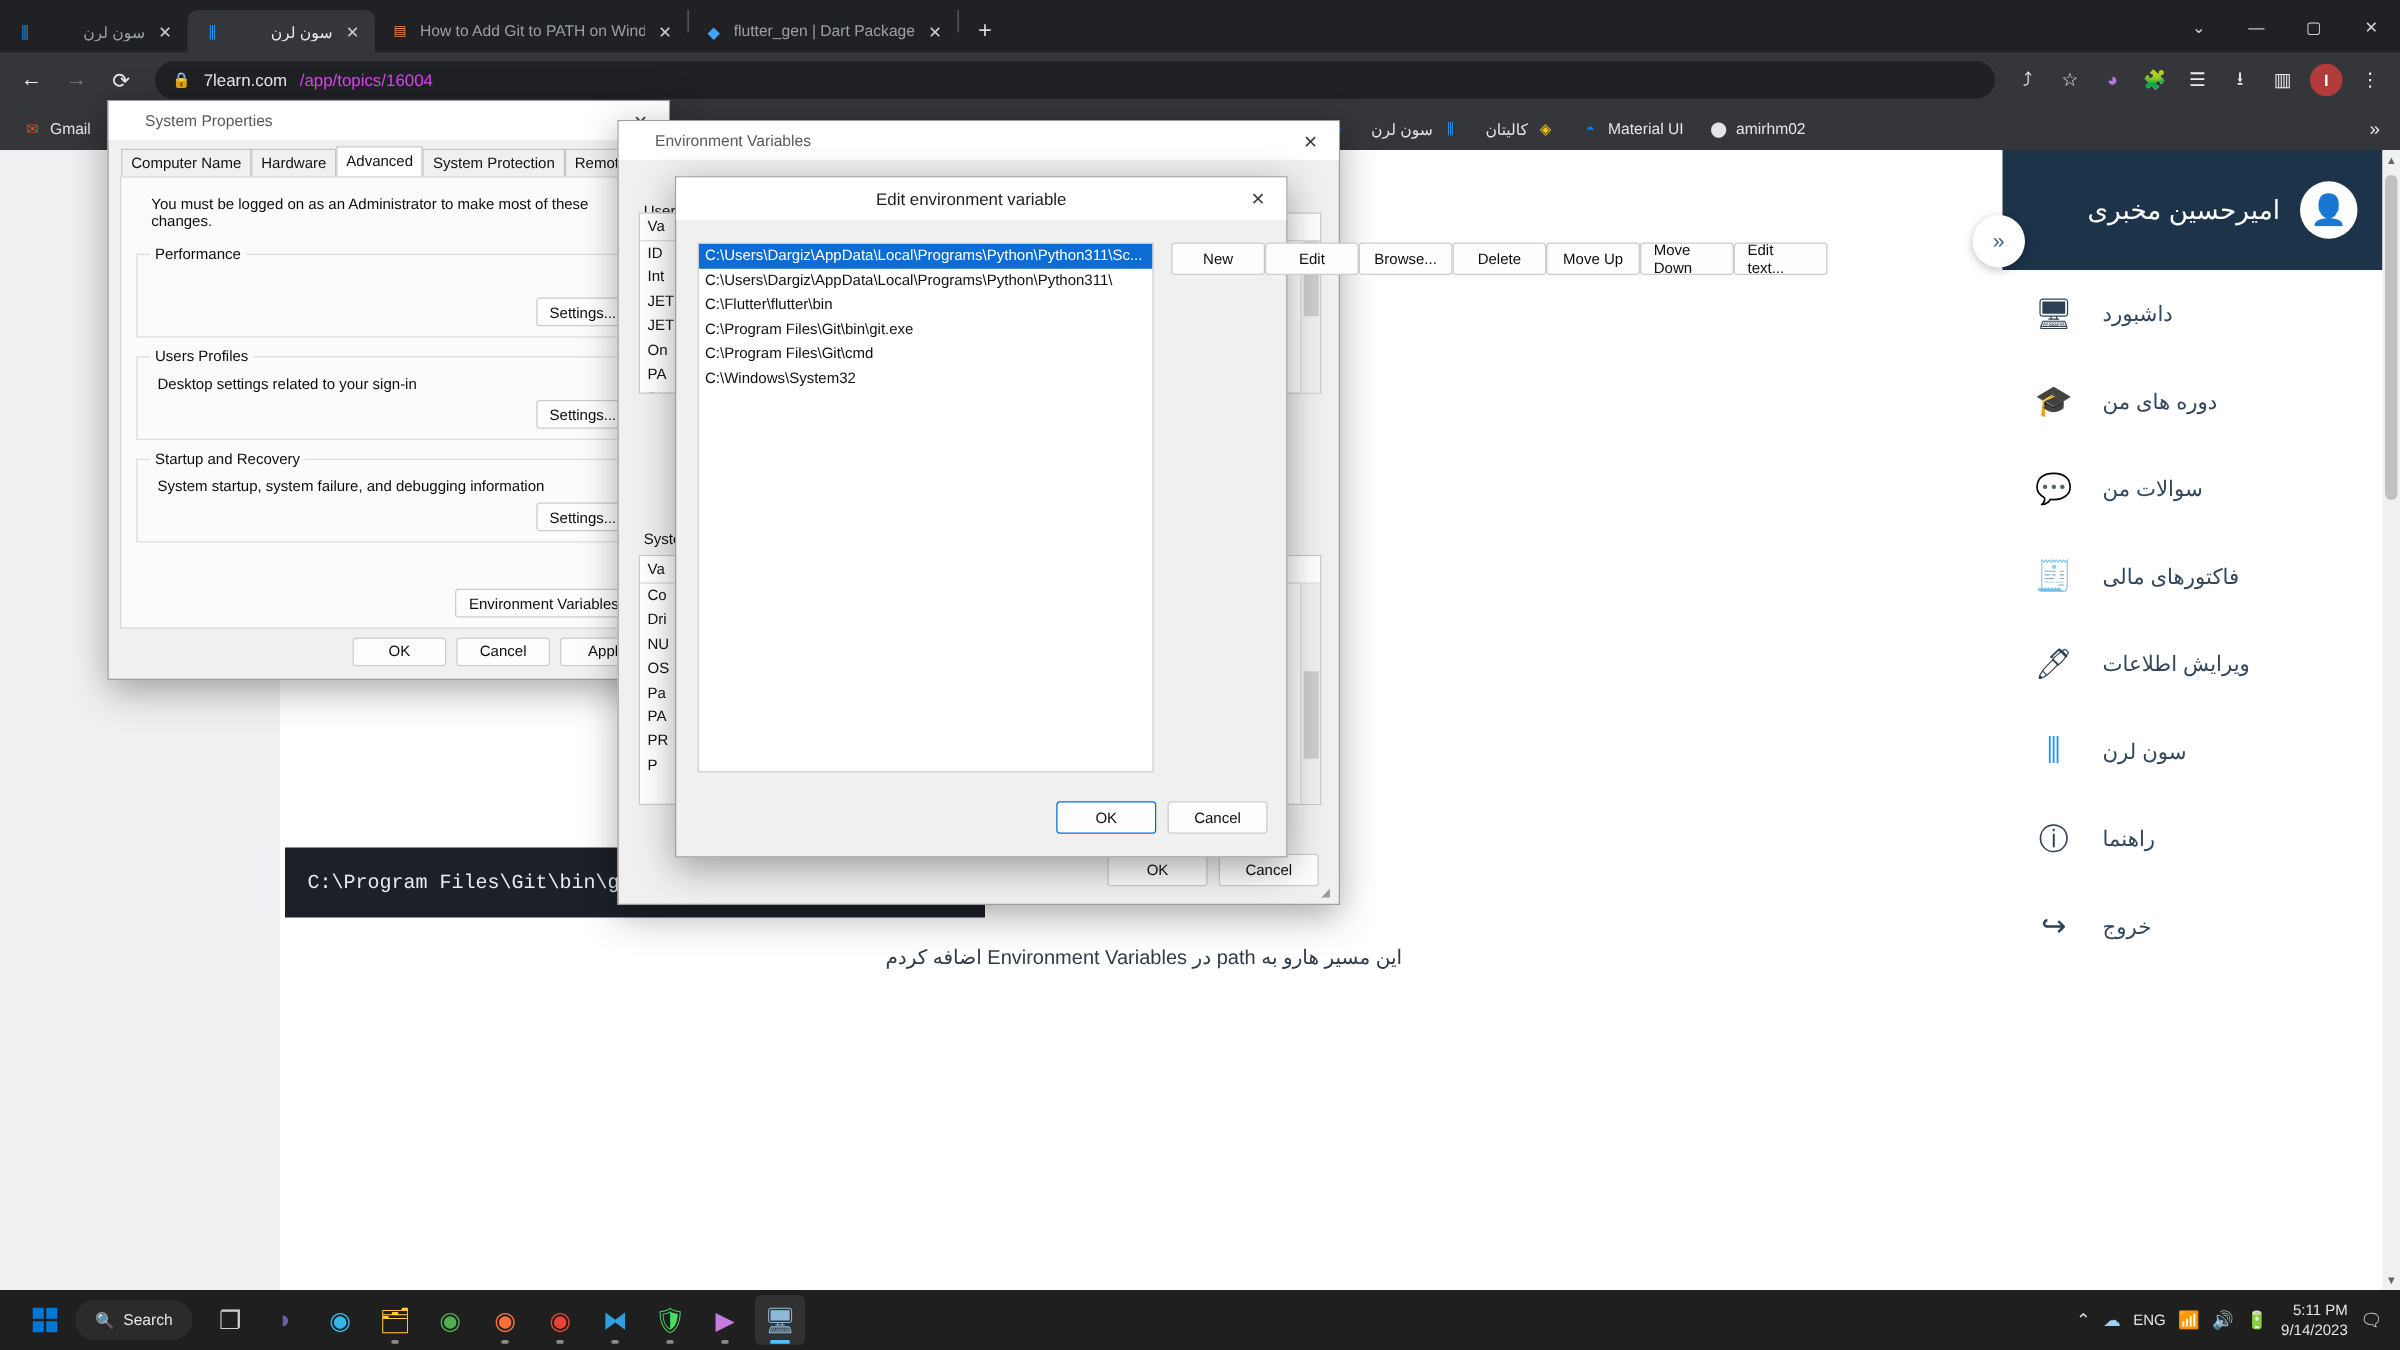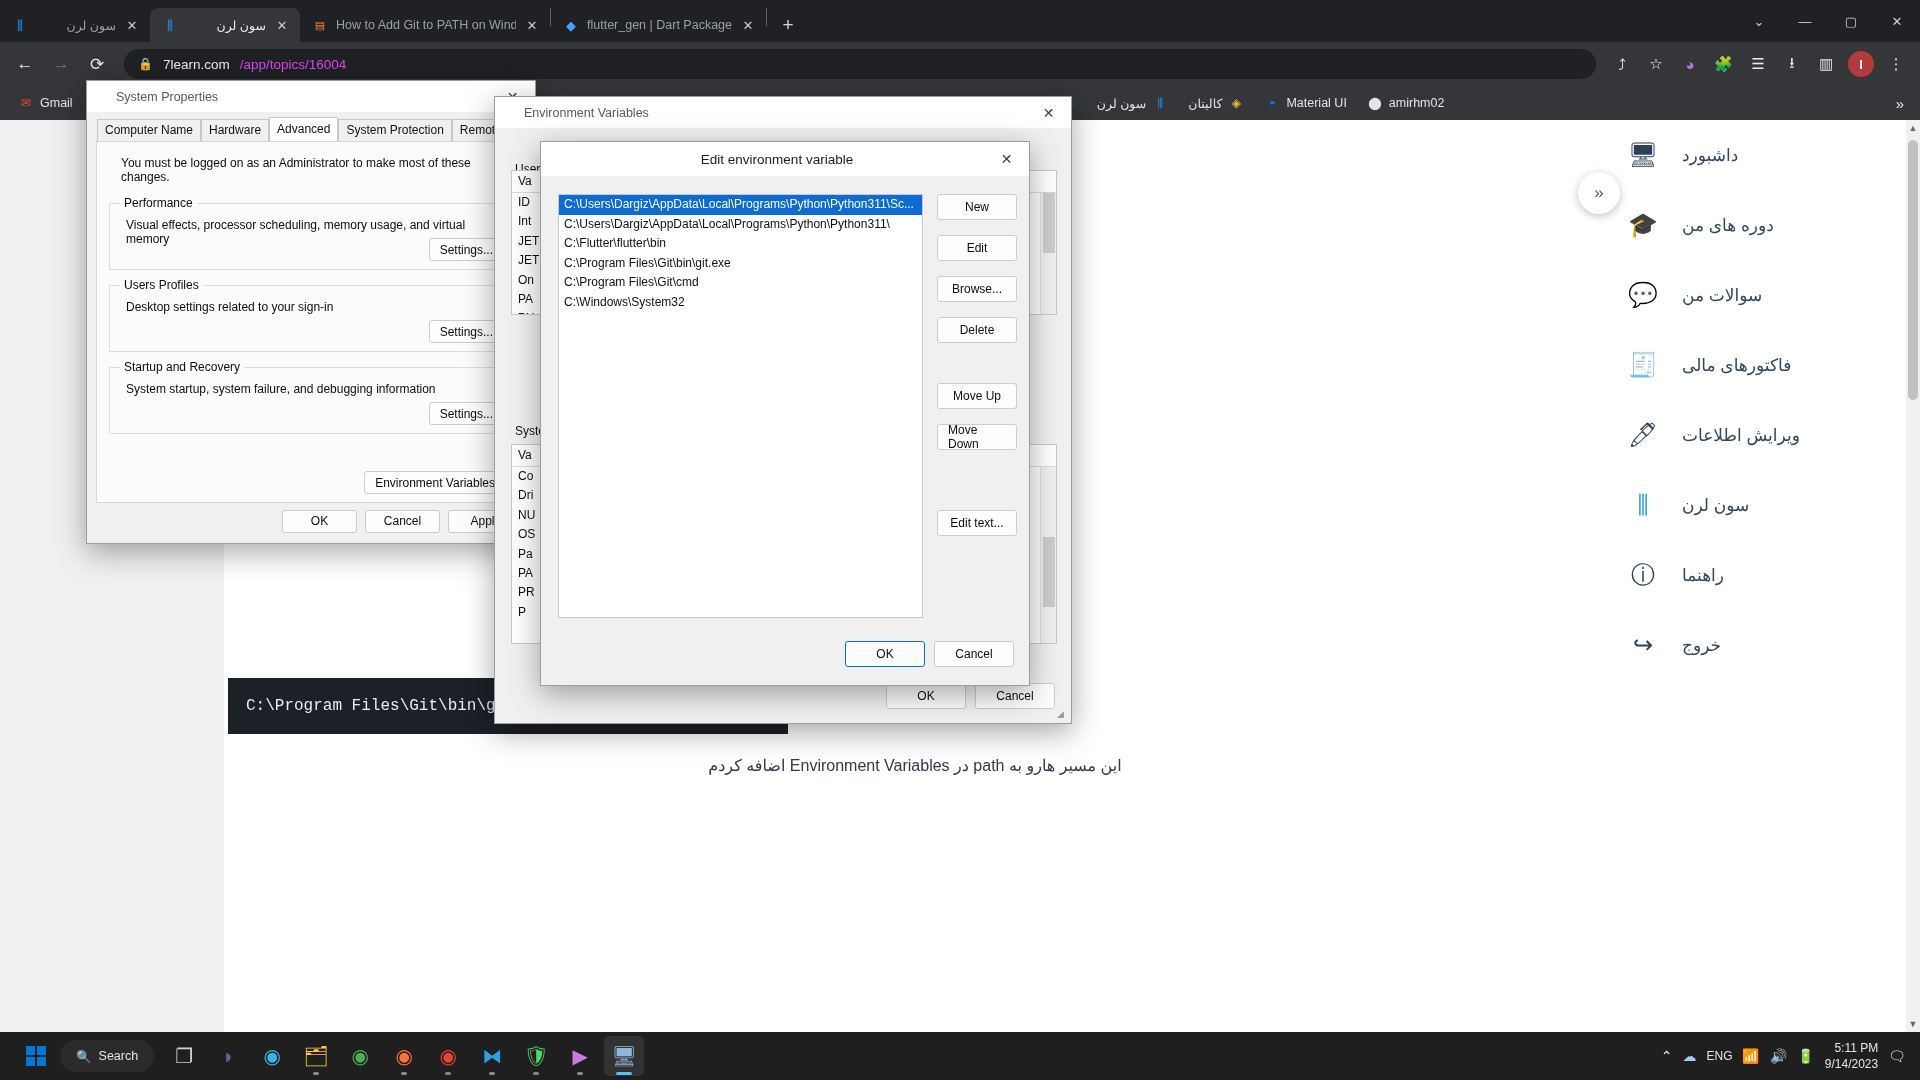--- a/index.html
+++ b/index.html
@@ -255,21 +255,21 @@
     position: absolute; left: 17px; top: 52px; width: 365px; height: 424px;
     background: #fff; border: 1px solid #c9c9c9; overflow: hidden;
   }
   .el-row {
     height: 19.6px; font-size: 12px; color: #111;
     padding: 2px 5px; white-space: nowrap; overflow: hidden;
   }
   .el-row.sel { background: #0a6cd4; color: #ffffff; }
   .edit-btns {
     position: absolute; left: 396px; top: 52px; width: 80px;
-    display: flex; flex-direction: column; gap: 0px;
+    display: flex; flex-direction: row; gap: 0px;
   }
   .edit-btns .wbtn { width: 80px; height: 26px; margin-bottom: 15px; }
   .edit-footer {
     position: absolute; right: 15px; bottom: 18px;
     display: flex; gap: 9px;
   }
   .edit-footer .wbtn { min-width: 80px; height: 26px; }
   .resize-grip { position: absolute; right: 2px; bottom: 2px; width: 12px; height: 12px; color:#9a9a9a; font-size:9px; }
 
   
@@ -403,20 +403,24 @@
 
   <div class="page">
     <div class="pagewhite"></div>
 
     <div class="codeblock">C:\Program Files\Git\bin\git</div>
     <div class="persian-line">این مسیر هارو به path در Environment Variables اضافه کردم</div>
 
     <div class="collapse-btn">»</div>
 
     <div class="sidebar">
+      <div class="sb-header">
+        <span class="sb-name">امیرحسین مخبری</span>
+        <span class="sb-avatar">👤</span>
+      </div>
       <div class="sb-item">
         <span class="sb-label">داشبورد</span>
         <span class="sb-icon">🖥</span>
       </div>
       <div class="sb-item">
         <span class="sb-label">دوره های من</span>
         <span class="sb-icon">🎓</span>
       </div>
       <div class="sb-item">
         <span class="sb-label">سوالات من</span>
@@ -460,21 +464,20 @@
       <div class="wtab">Computer Name</div>
       <div class="wtab">Hardware</div>
       <div class="wtab active">Advanced</div>
       <div class="wtab">System Protection</div>
       <div class="wtab">Remote</div>
     </div>
     <div class="panel">
       <div class="panel-note">You must be logged on as an Administrator to make most of these changes.</div>
       <fieldset class="grp">
         <legend>Performance</legend>
-        <div class="grp-desc">Visual effects, processor scheduling, memory usage, and virtual memory</div>
         <div class="wbtn">Settings...</div>
       </fieldset>
       <fieldset class="grp">
         <legend>Users Profiles</legend>
         <div class="grp-desc">Desktop settings related to your sign-in</div>
         <div class="wbtn">Settings...</div>
       </fieldset>
       <fieldset class="grp">
         <legend>Startup and Recovery</legend>
         <div class="grp-desc">System startup, system failure, and debugging information</div>

